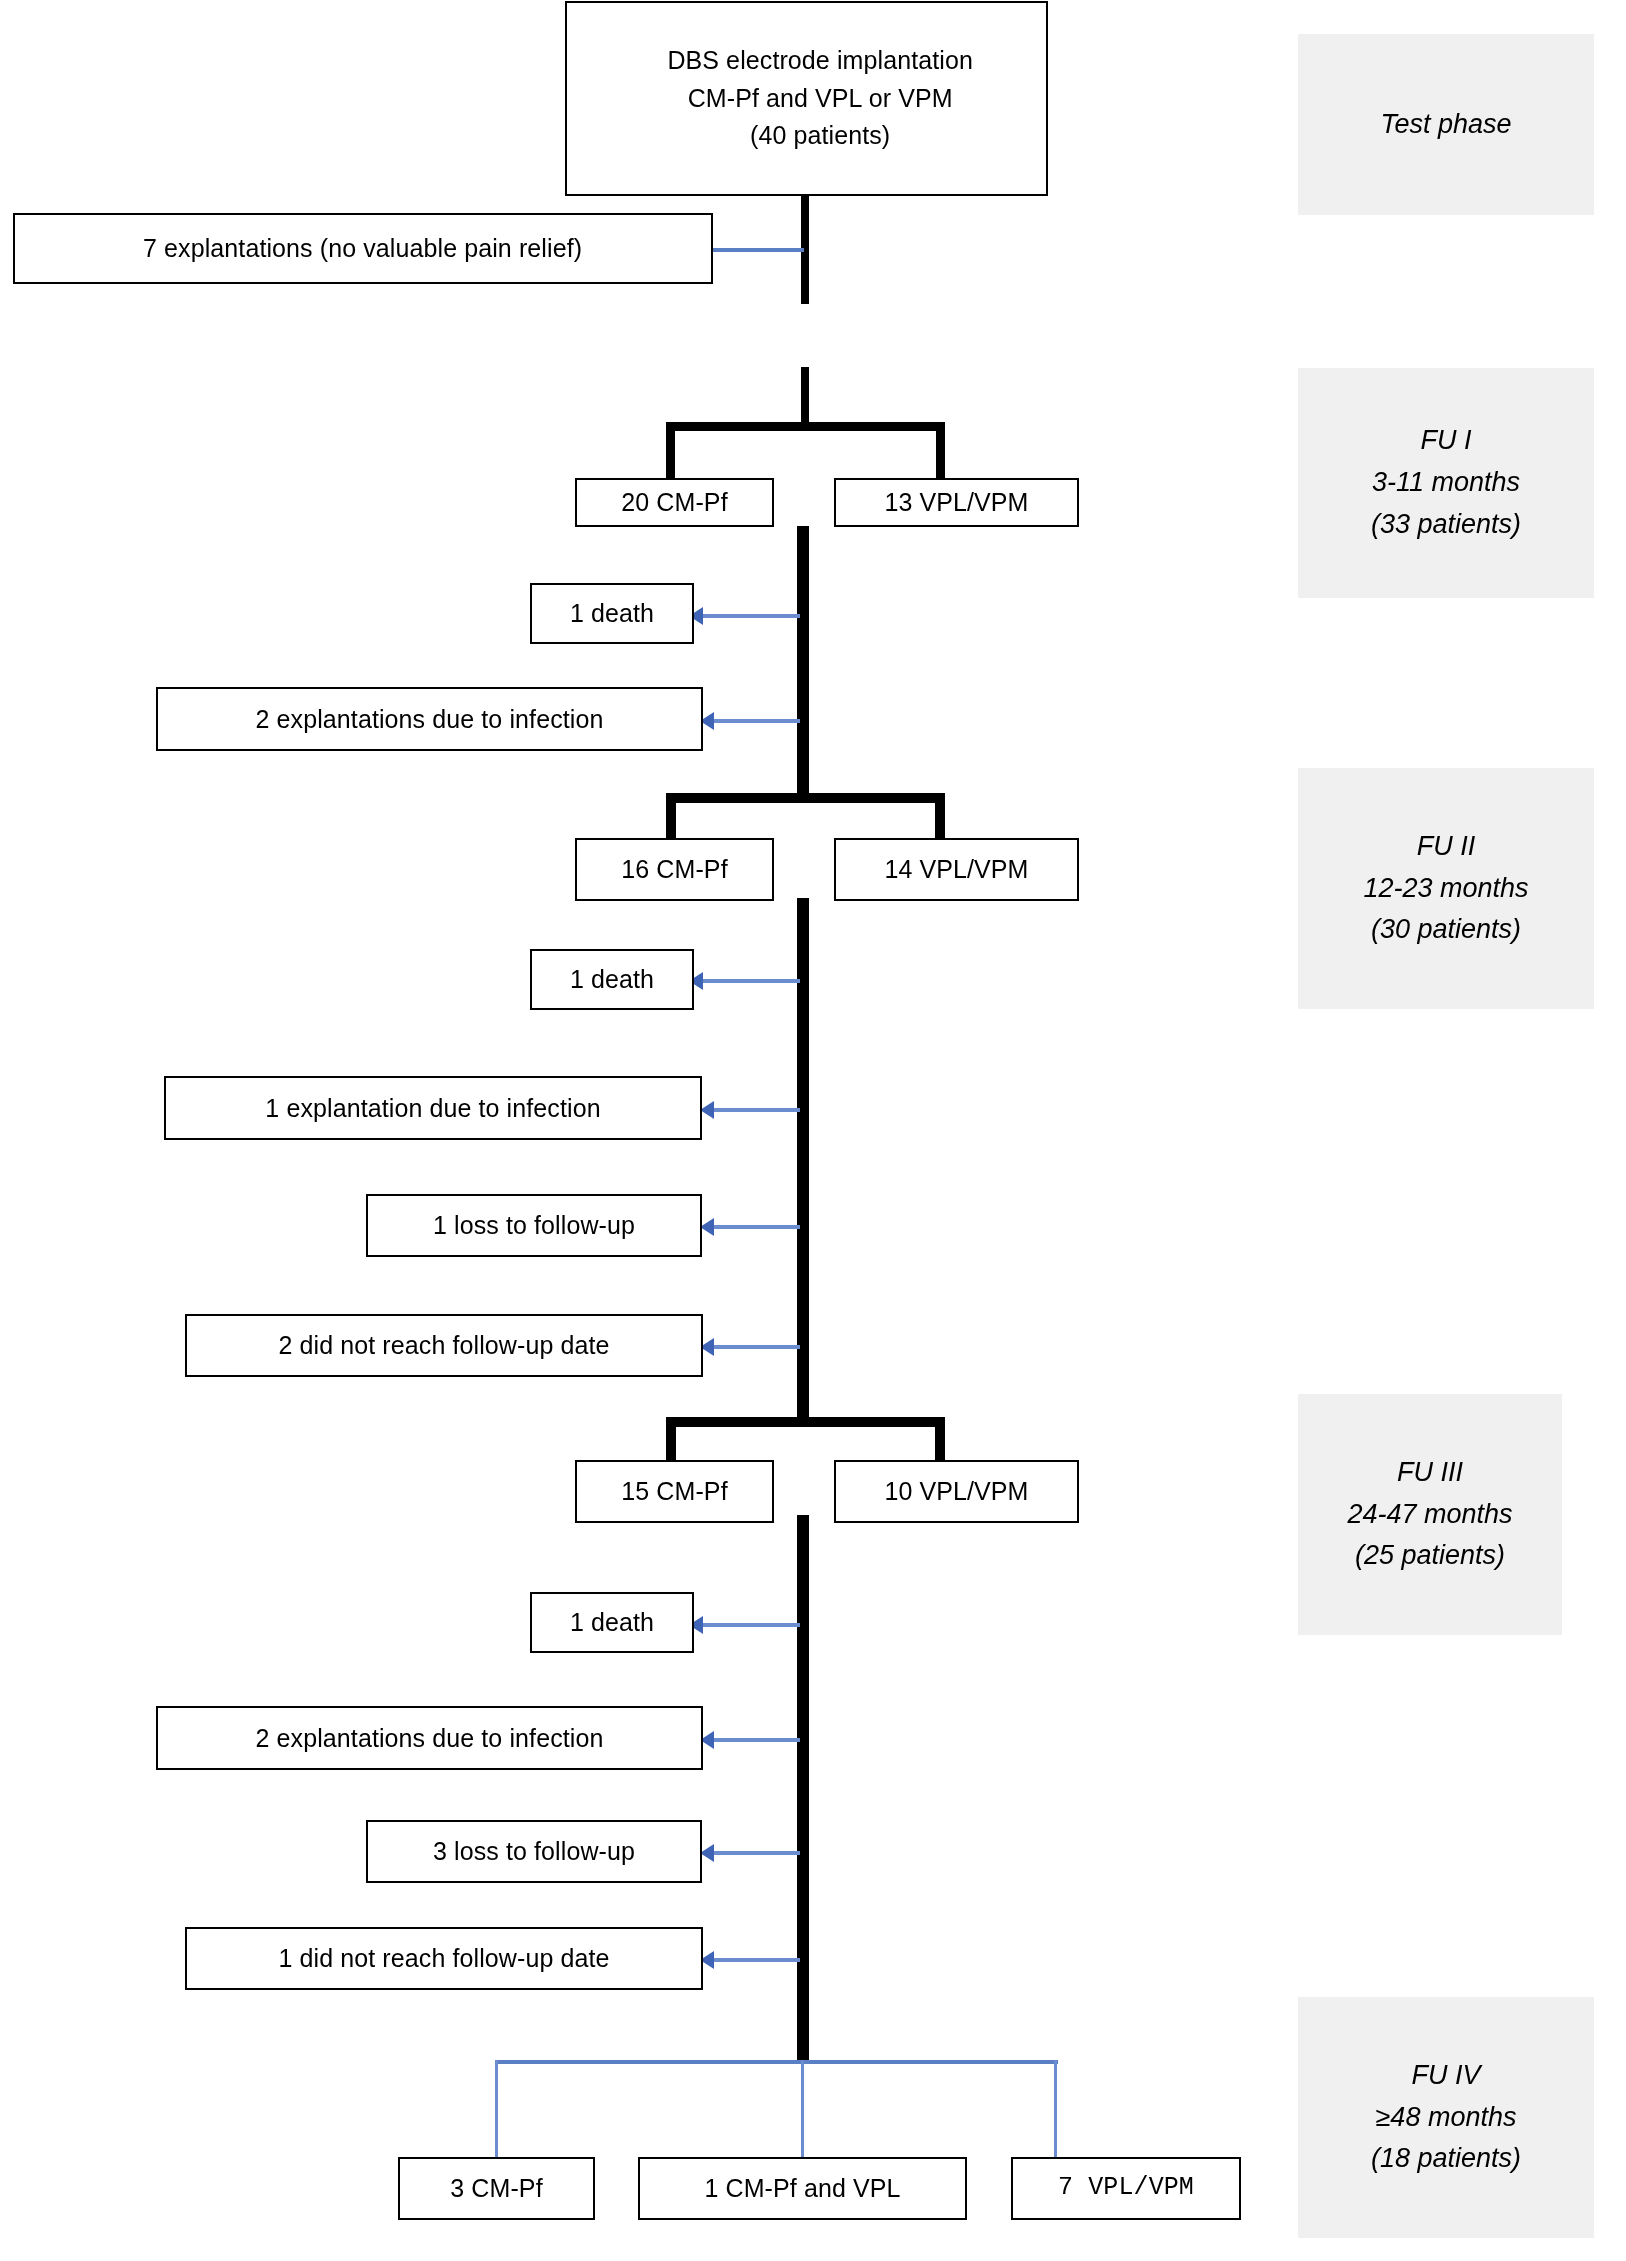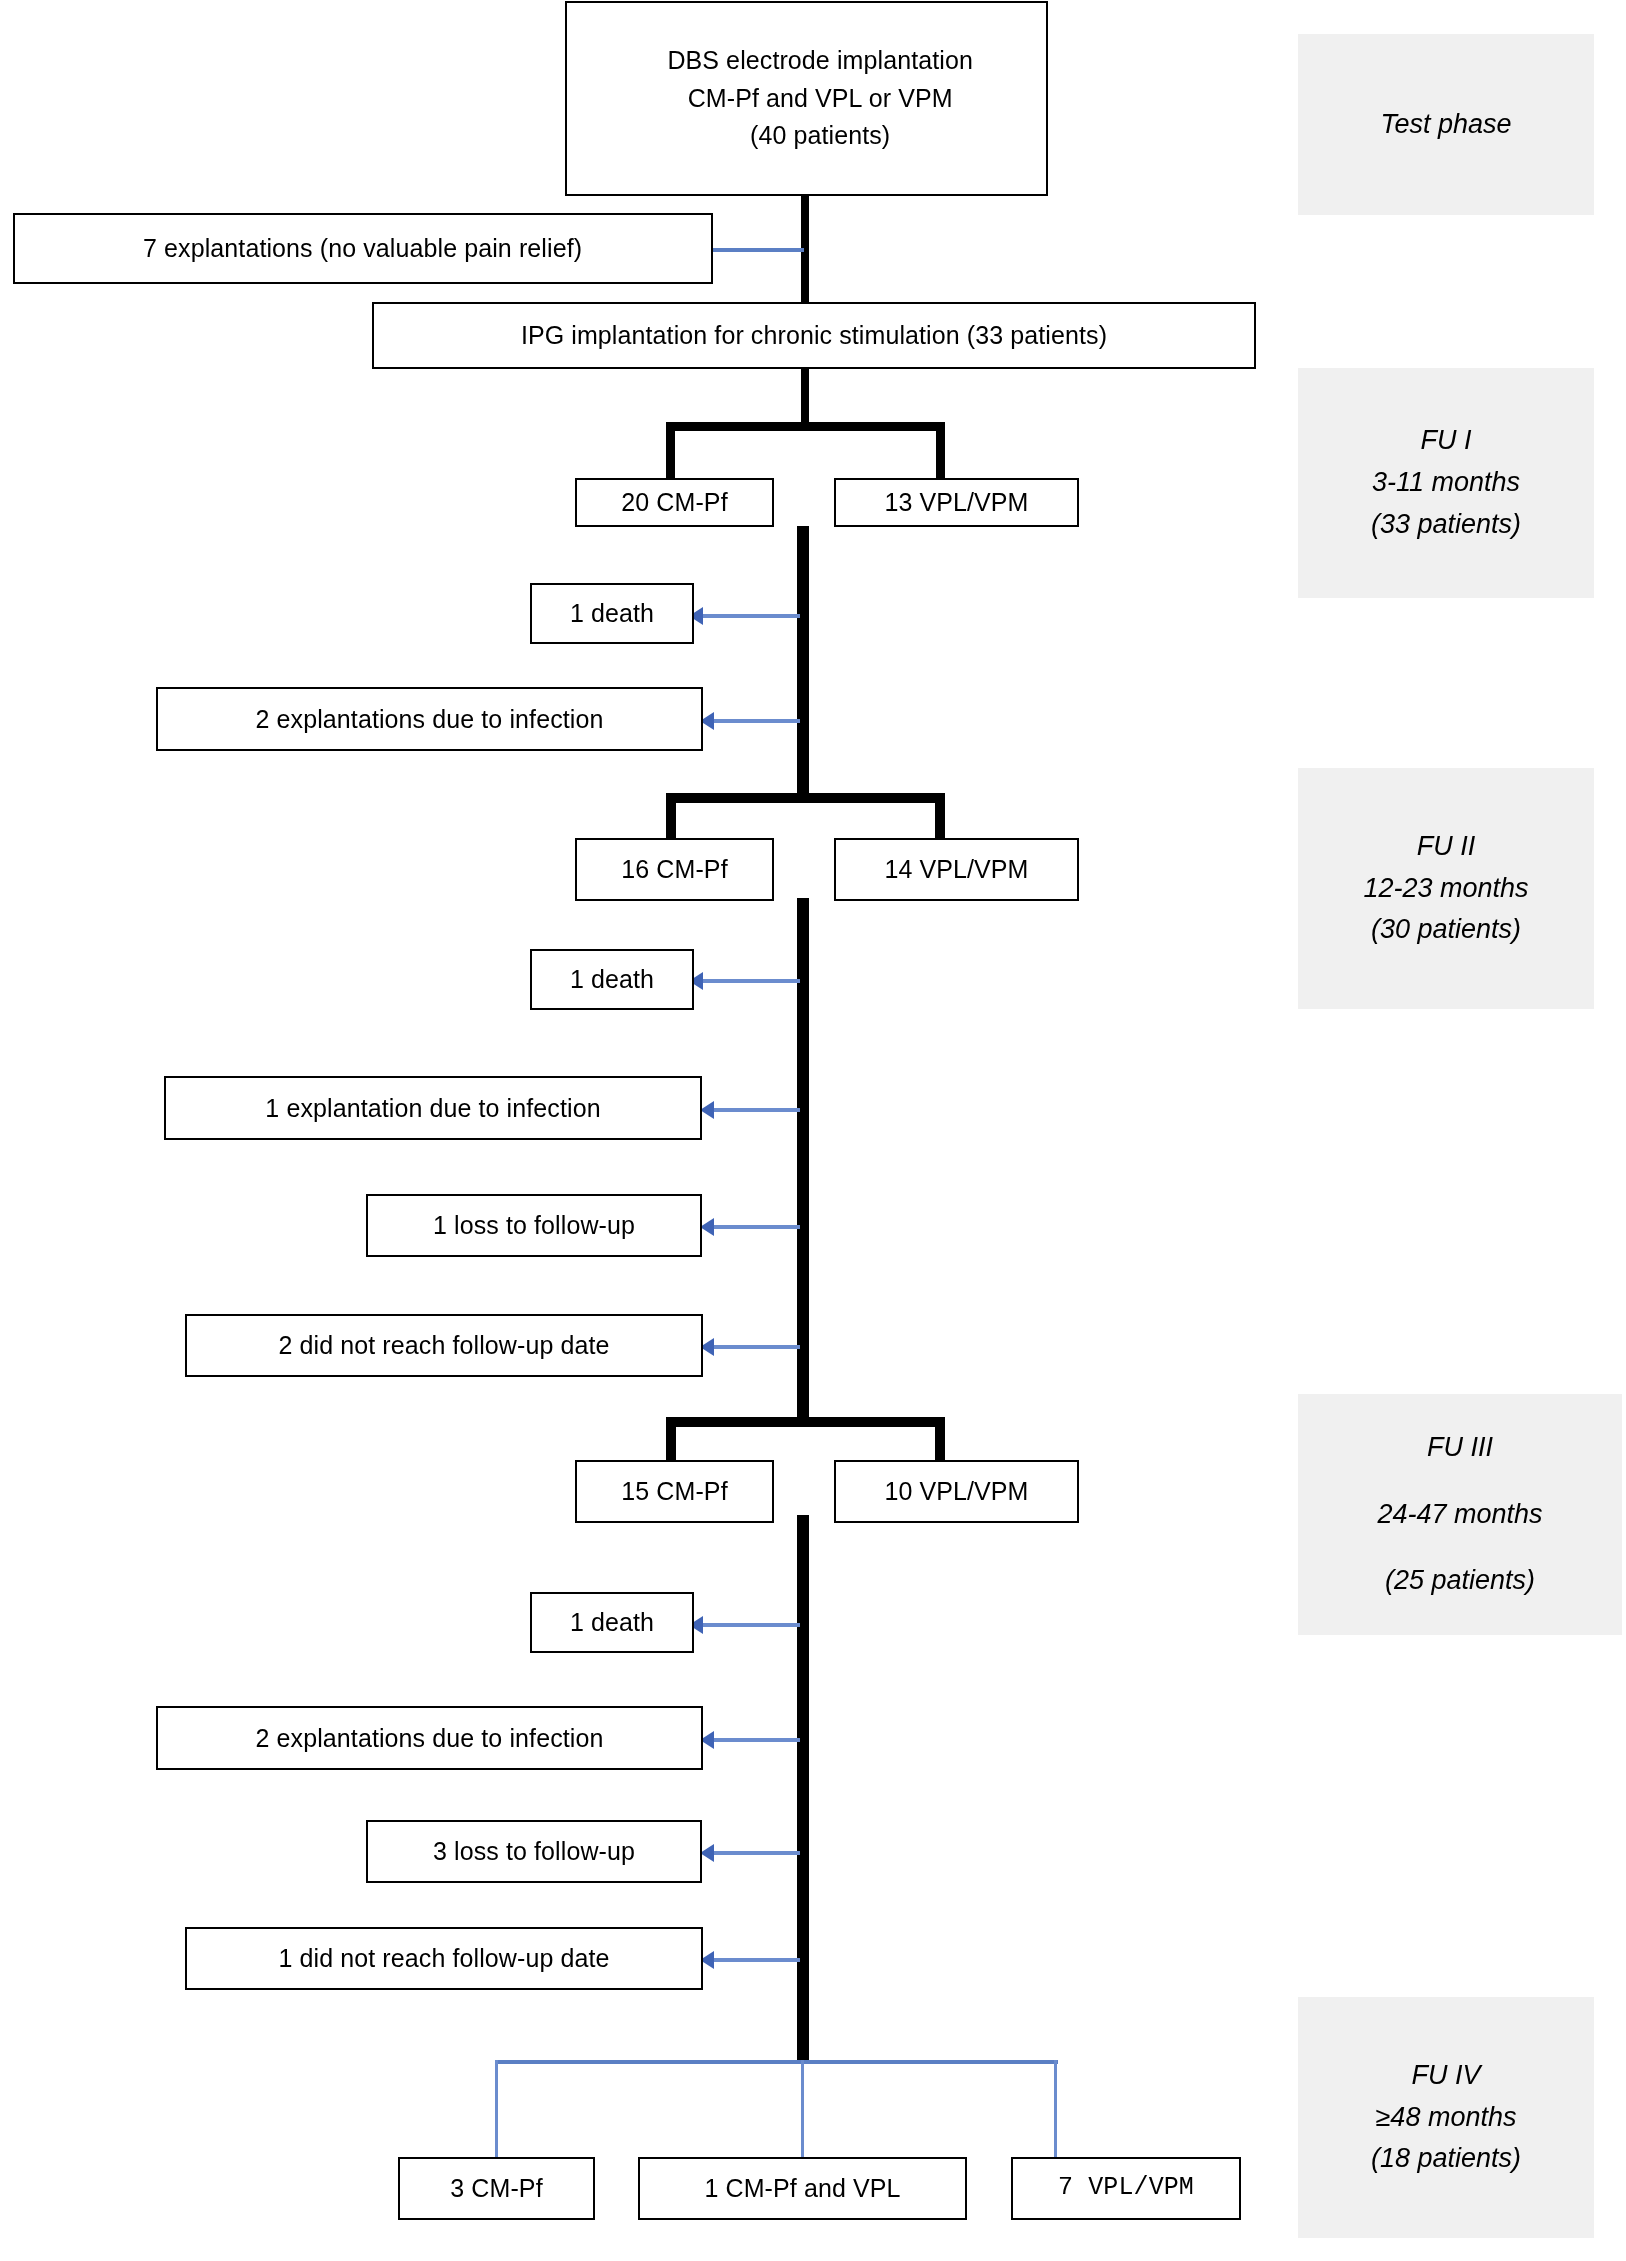--- a/index.html
+++ b/index.html
@@ -122,21 +122,21 @@
     <span class="pline">3-11 months</span>
     <span class="pline">(33 patients)</span>
   </div>
 
   <div class="phase" style="left:1298px; top:768px; width:296px; height:241px;">
     <span class="pline">FU II</span>
     <span class="pline">12-23 months</span>
     <span class="pline">(30 patients)</span>
   </div>
 
-  <div class="phase" style="left:1298px; top:1394px; width:324px; height:241px;gap:25px;">
+  <div class="phase" style="left:1298px; top:1394px; width:264px; height:241px;">
     <span class="pline">FU III</span>
     <span class="pline">24-47 months</span>
     <span class="pline">(25 patients)</span>
   </div>
 
   <div class="phase" style="left:1298px; top:1997px; width:296px; height:241px;">
     <span class="pline">FU IV</span>
     <span class="pline">≥48 months</span>
     <span class="pline">(18 patients)</span>
   </div>
@@ -186,23 +186,20 @@
   <div class="node multiline" style="left:565px; top:1px; width:483px; height:195px;padding-left:35px;">
     <span>DBS electrode implantation</span>
     <span>CM-Pf and VPL or VPM</span>
     <span>(40 patients)</span>
   </div>
 
   <div class="node" style="left:12.6px; top:213px; width:700px; height:71px;">
     <span>7 explantations (no valuable pain relief)</span>
   </div>
 
-  <div class="node" style="left:372px; top:302px; width:884px; height:67px;">
-    <span>IPG implantation for chronic stimulation (33 patients)</span>
-  </div>
 
   <div class="node" style="left:575px; top:478px; width:199px; height:49px;">
     <span>20 CM-Pf</span>
   </div>
   <div class="node" style="left:834px; top:478px; width:245px; height:49px;">
     <span>13 VPL/VPM</span>
   </div>
 
   <div class="node" style="left:530px; top:583px; width:164px; height:61px;">
     <span>1 death</span>

